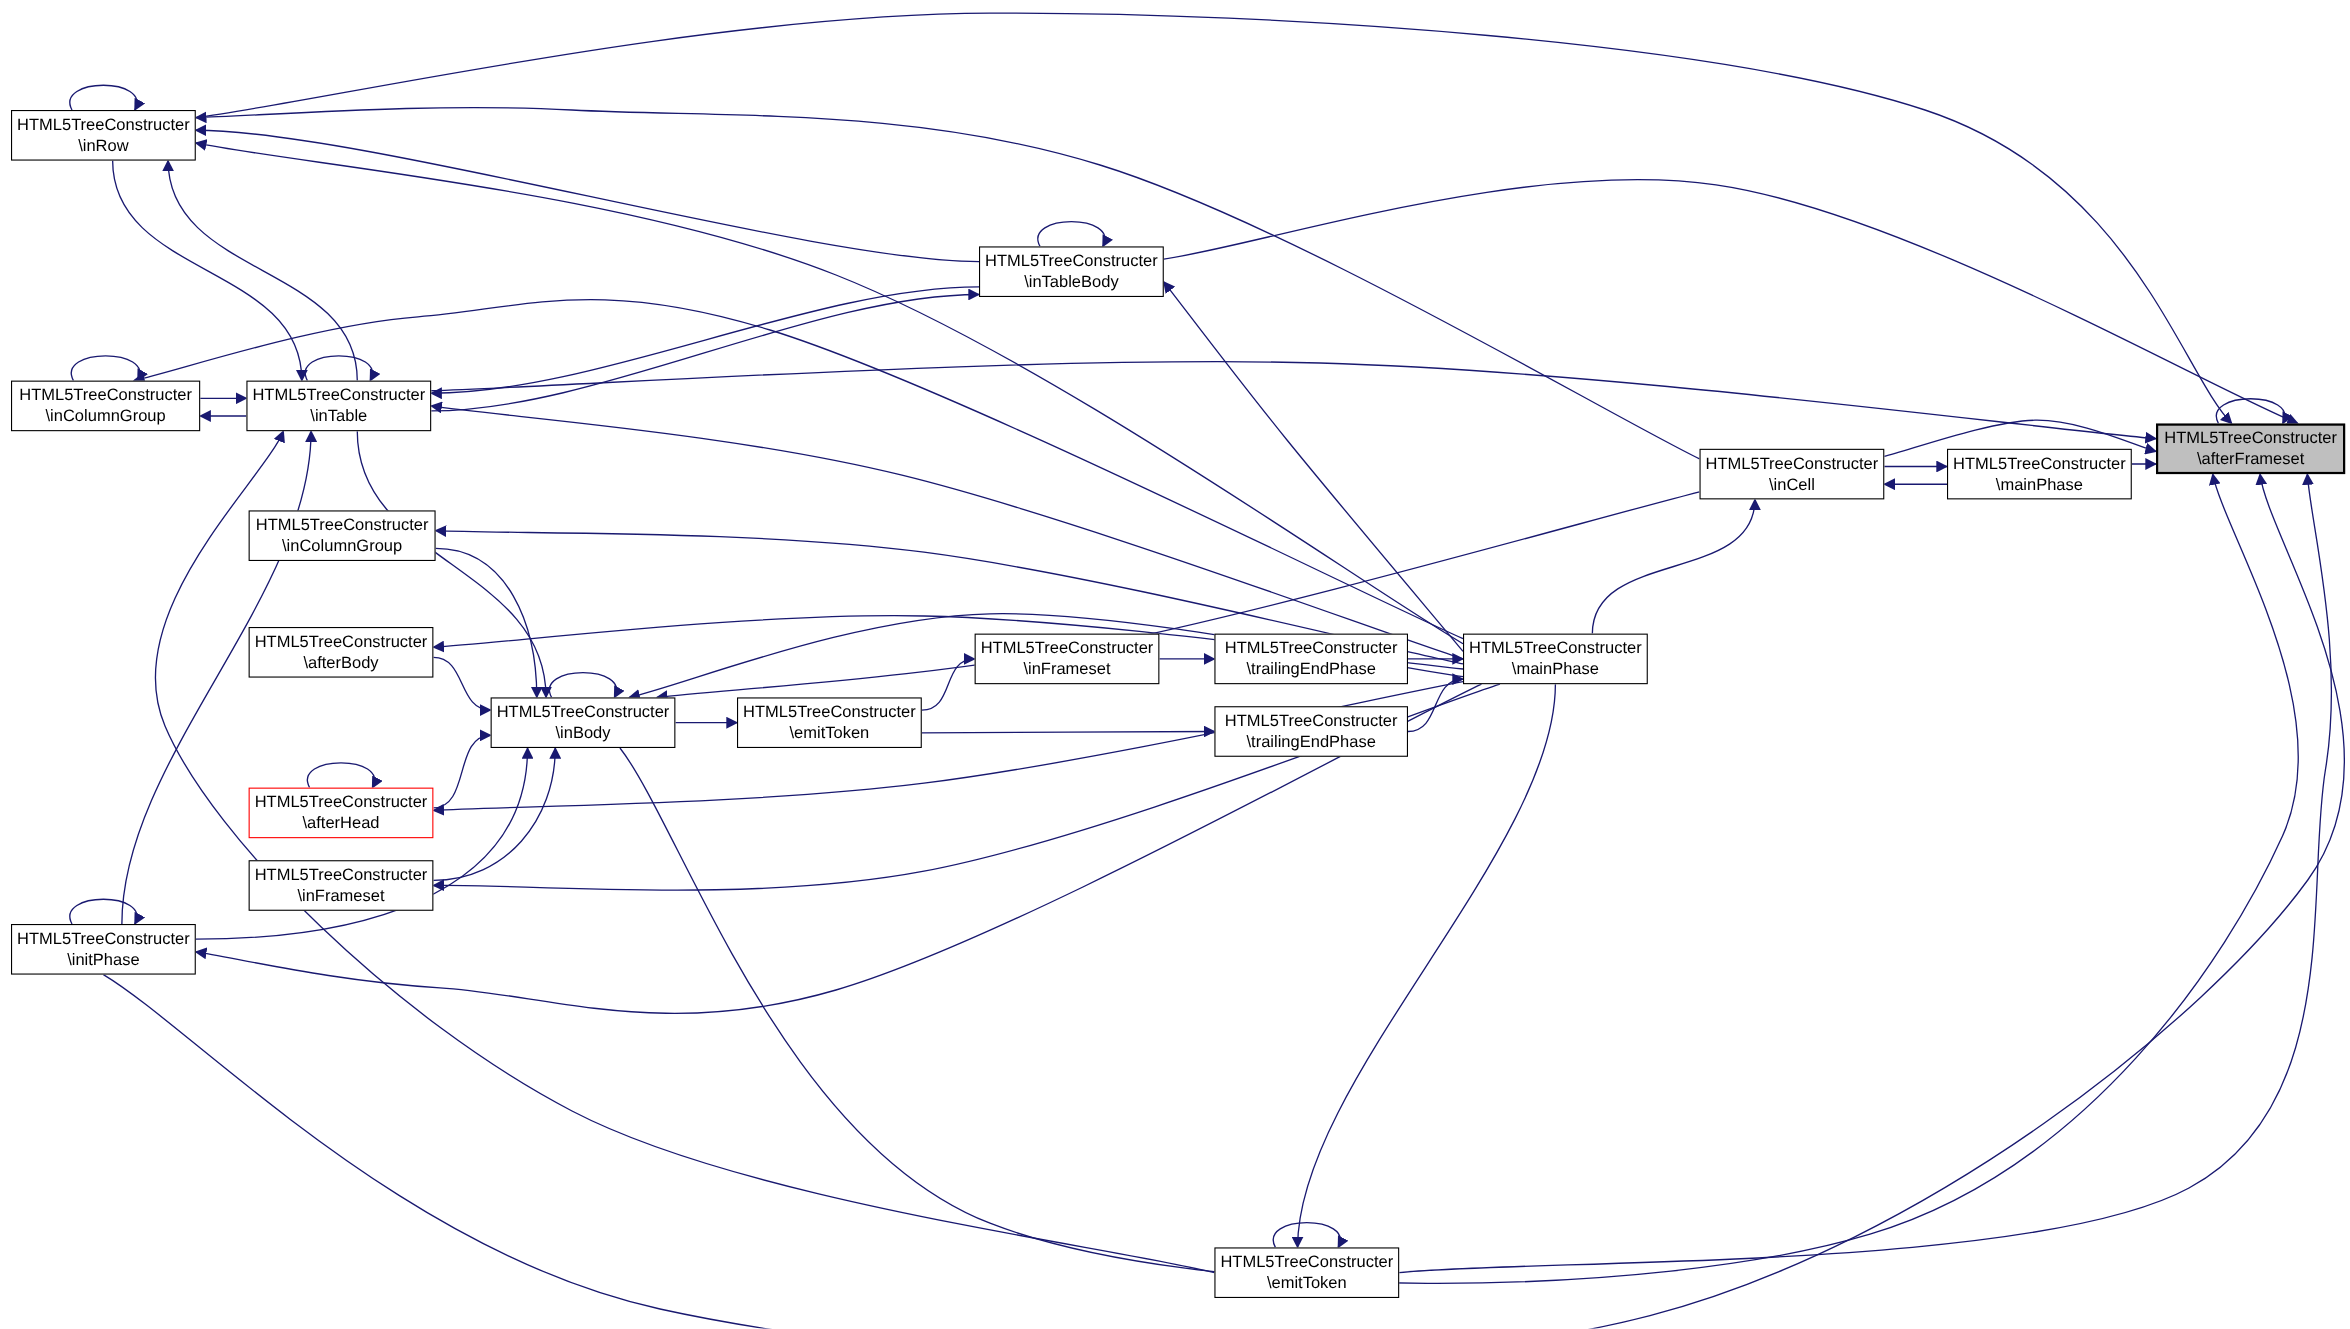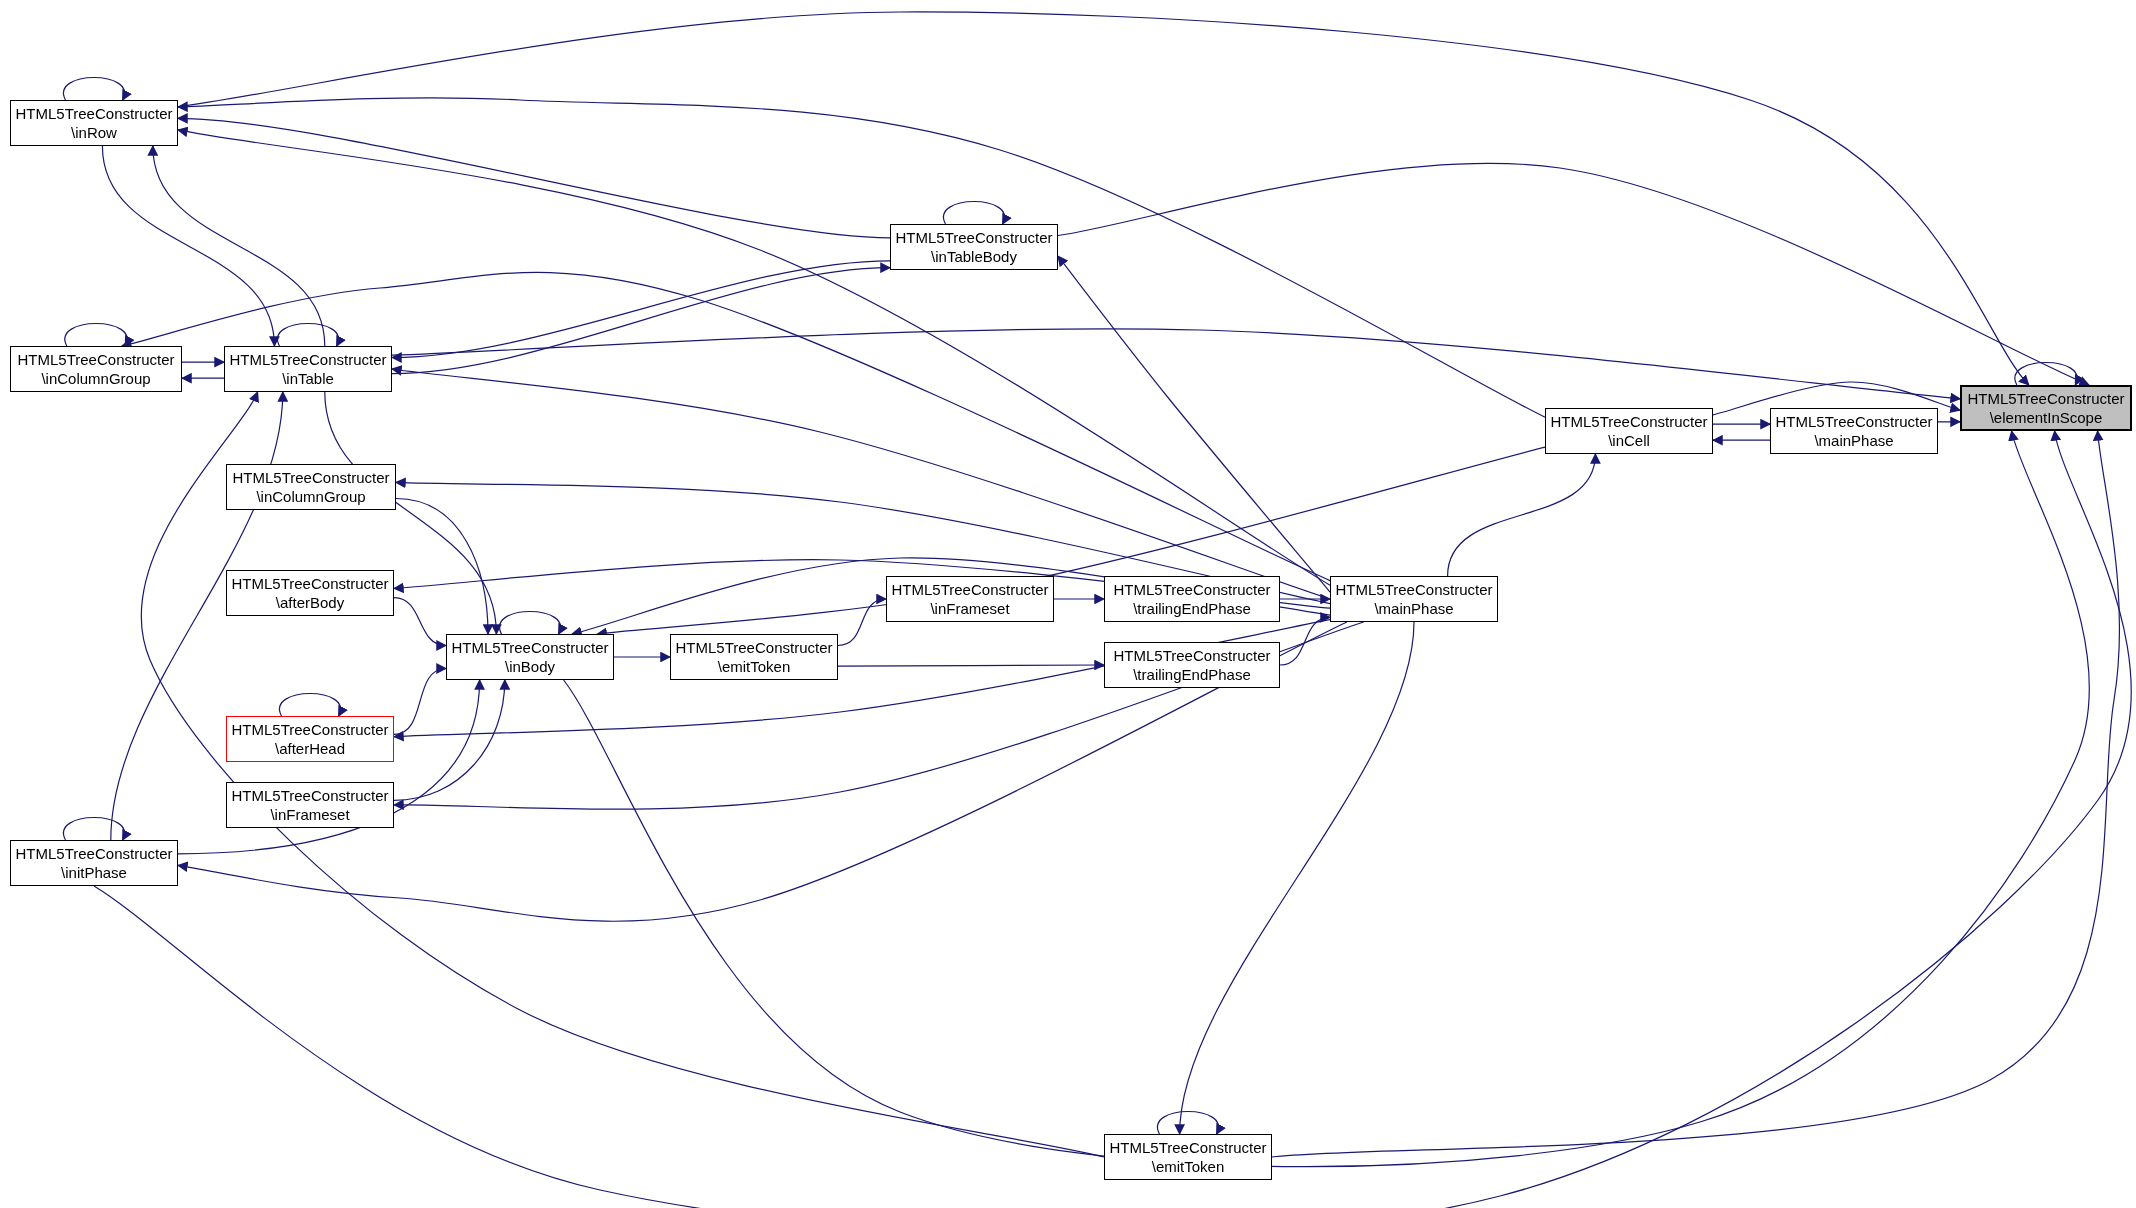--- a/index.html
+++ b/index.html
@@ -102,21 +102,21 @@
     <div class="node" style="left: 10px; top: 346px; width: 172px; height: 46px;">
       <span>HTML5TreeConstructer</span>
       <span>\inColumnGroup</span>
     </div>
     <div class="node" style="left: 224px; top: 346px; width: 168px; height: 46px;">
       <span>HTML5TreeConstructer</span>
       <span>\inTable</span>
     </div>
     <div class="node highlight" style="left: 1960px; top: 385px; width: 172px; height: 46px;">
       <span>HTML5TreeConstructer</span>
-      <span>\elementInScope</span>
+      <span>\afterFrameset</span>
     </div>
     <div class="node" style="left: 1545px; top: 408px; width: 168px; height: 46px;">
       <span>HTML5TreeConstructer</span>
       <span>\inCell</span>
     </div>
     <div class="node" style="left: 1770px; top: 408px; width: 168px; height: 46px;">
       <span>HTML5TreeConstructer</span>
       <span>\mainPhase</span>
     </div>
     <div class="node" style="left: 226px; top: 464px; width: 170px; height: 46px;">

